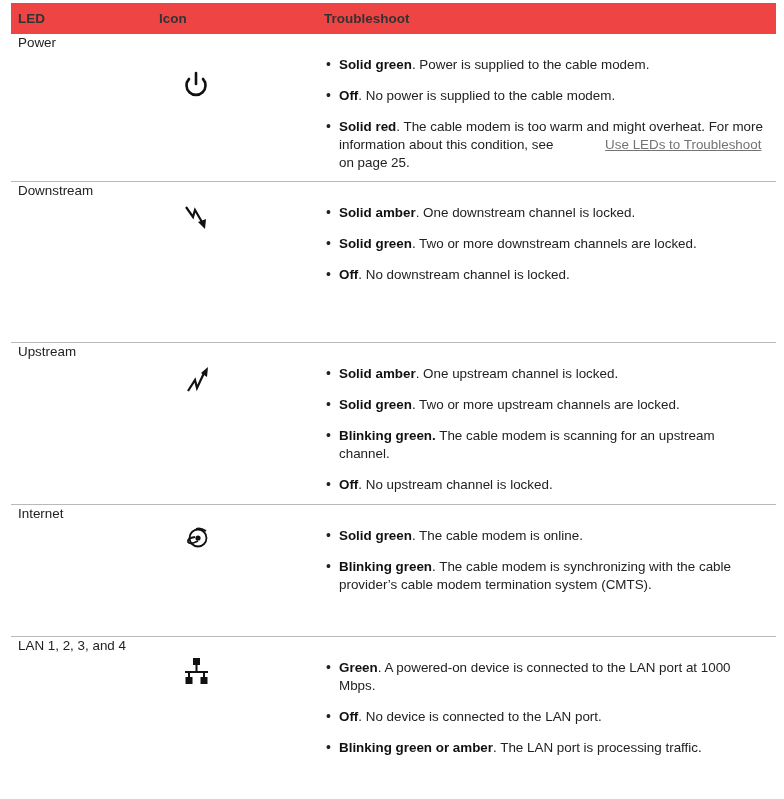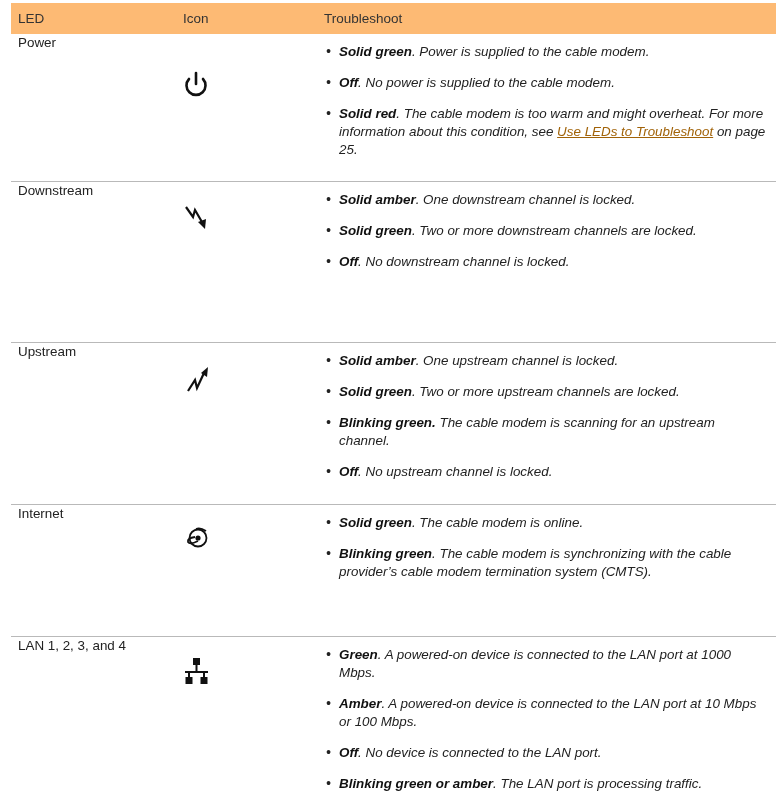--- a/index.html
+++ b/index.html
@@ -3,46 +3,46 @@
 <meta charset="utf-8">
 <style>
   html, body { margin: 0; padding: 0; background: #ffffff; }
   body {
     width: 784px; height: 799px; overflow: hidden;
     font-family: "Liberation Sans", sans-serif;
     color: #222; font-size: 13.4px;
   }
   .table { position: absolute; left: 11px; top: 3px; width: 765px; }
   .hdr {
-    height: 31px; background: #fdba74; position: relative;
-    color: #333; font-size: 13.5px;
+    height: 31px; background: #ef4444; position: relative;
+    color: #333; font-size: 13.5px; font-weight: bold;
   }
   .hdr span { position: absolute; top: 8px; }
   .row { position: relative; border-bottom: 1.5px solid #b9b9b9; }
   .led { position: absolute; left: 7px; top: 1px; }
   .icon { position: absolute; left: 165px; width: 40px; height: 34px; }
-  .desc { margin-left: 313px; padding-top: 9px; padding-right: 8px; font-style: italic; }
+  .desc { margin-left: 313px; padding-top: 22px; padding-right: 8px; }
   .desc ul { list-style: none; margin: 0; padding: 0; }
   .desc li {
     position: relative; padding-left: 15px; line-height: 18px;
     margin-bottom: 13px;
   }
   .desc li::before {
     content: "\2022"; position: absolute; left: 2px; top: -1px; font-size: 14px;
   }
   .desc b { font-weight: bold; color: #111; }
-  .desc a { color: #a16207; text-decoration: underline; }
+  .desc a { color: #737373; text-decoration: underline; margin-left: 48px; }
 </style>
 </head>
 <body>
 
 <div class="table">
   <div class="hdr">
     <span style="left:7px">LED</span>
-    <span style="left:172px">Icon</span>
+    <span style="left:148px">Icon</span>
     <span style="left:313px">Troubleshoot</span>
   </div>
 
   <div class="row" style="height:147px">
     <div class="led">Power</div>
     <svg class="icon" style="top:34px" viewBox="0 0 40 34">
       <path d="M13 11 A9.5 9.5 0 1 0 27 11" fill="none" stroke="#111" stroke-width="2.6" stroke-linecap="round"></path>
       <line x1="20" y1="5" x2="20" y2="16" stroke="#111" stroke-width="2.6" stroke-linecap="round"></line>
     </svg>
     <div class="desc">
@@ -107,19 +107,18 @@
       <line x1="20.5" y1="10" x2="20.5" y2="17" stroke="#111" stroke-width="2"></line>
       <line x1="9" y1="17" x2="32" y2="17" stroke="#111" stroke-width="2"></line>
       <line x1="13" y1="17" x2="13" y2="22" stroke="#111" stroke-width="2"></line>
       <line x1="28" y1="17" x2="28" y2="22" stroke="#111" stroke-width="2"></line>
       <rect x="9.5" y="22" width="7" height="7" fill="#111"></rect>
       <rect x="24.5" y="22" width="7" height="7" fill="#111"></rect>
     </svg>
     <div class="desc">
         <ul>
       <li><b>Green</b><span>. A powered-on device is connected to the LAN port at 1000 Mbps.</span></li>
-      <li><b>Amber</b><span>. A powered-on device is connected to the LAN port at 10 Mbps or 100 Mbps.</span></li>
       <li><b>Off</b><span>. No device is connected to the LAN port.</span></li>
       <li><b>Blinking green or amber</b><span>. The LAN port is processing traffic.</span></li>
     </ul>
       </div>
   </div>
 </div>
 
 </body></html>

